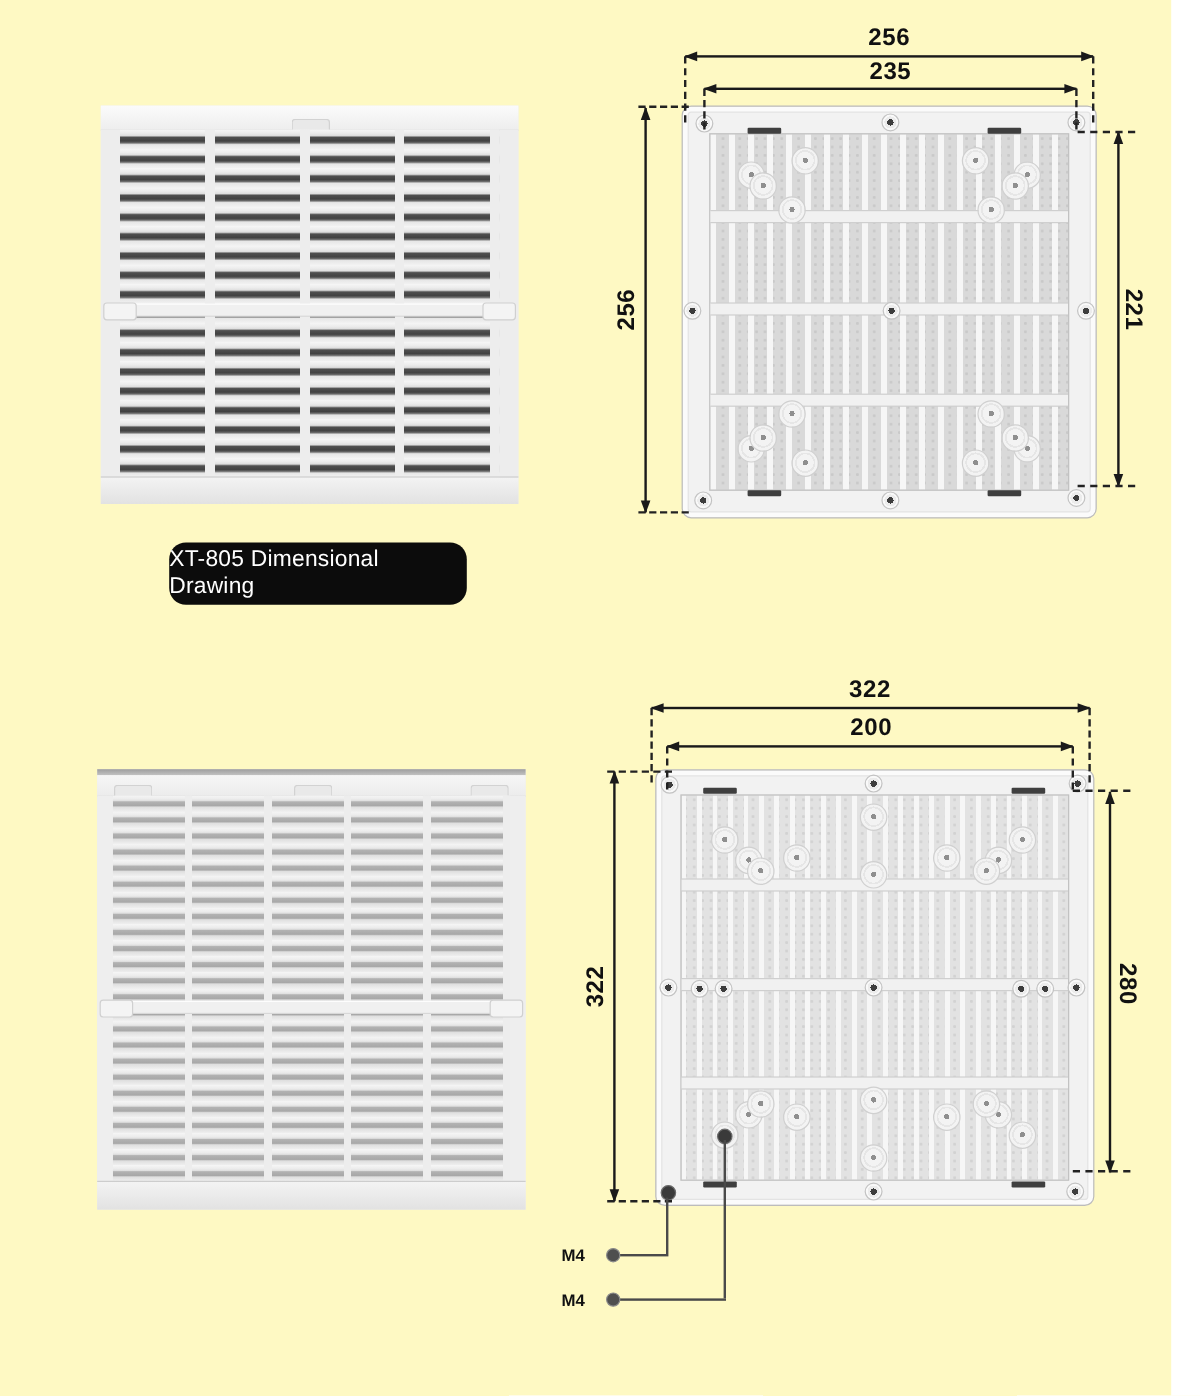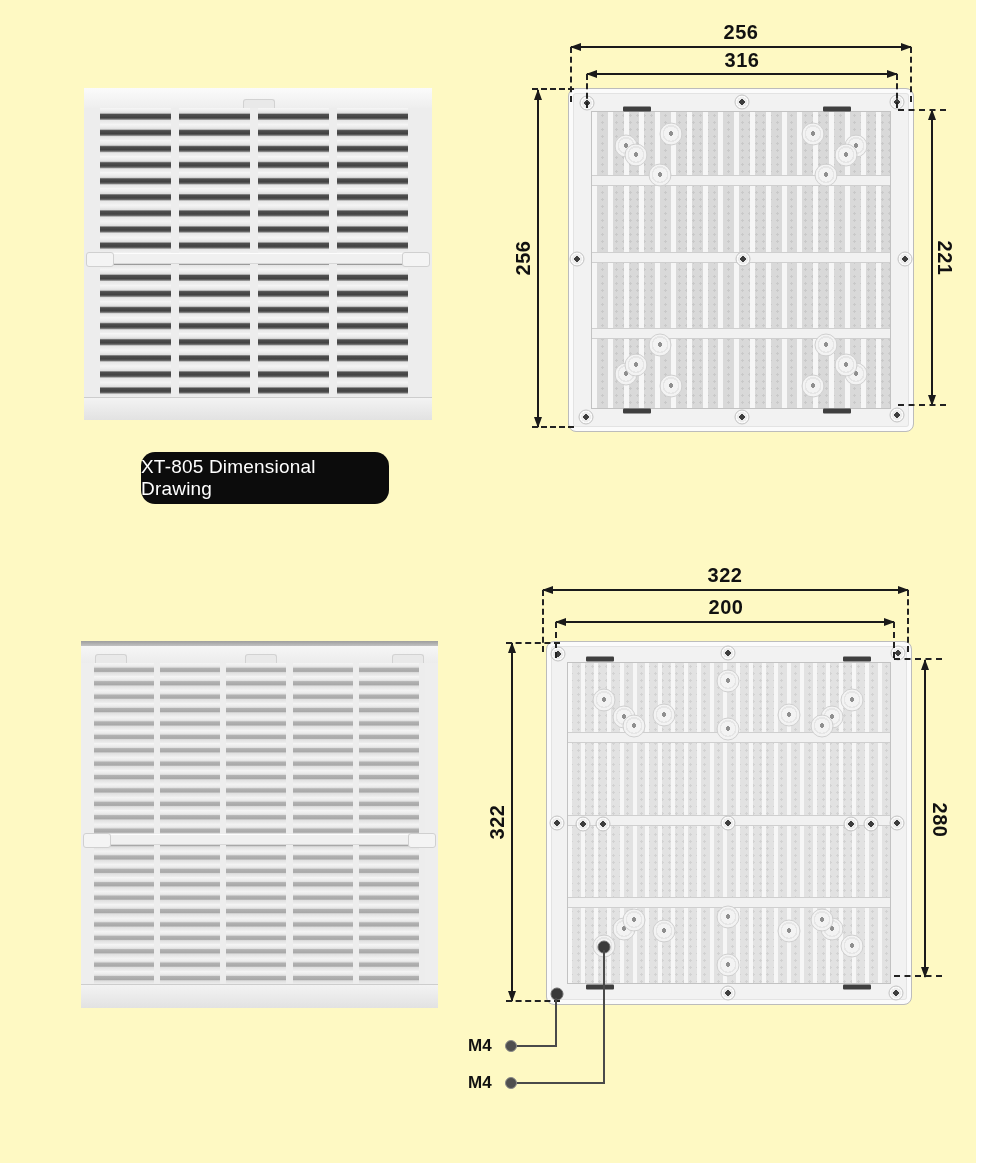--- a/index.html
+++ b/index.html
@@ -74,21 +74,21 @@
   .dim-label.rotl{transform:translate(-50%,-50%) rotate(-90deg);}
   .dim-label.rotr{transform:translate(-50%,-50%) rotate(90deg);}
 
   
   .pill{position:absolute;background:#0c0c0c;color:#ffffff;border-radius:14px;
       display:flex;align-items:center;justify-content:center;font-size:19px;letter-spacing:0.2px;}
   .leadv{position:absolute;width:0;border-left:2px solid #4a4a4a;}
   .leadh{position:absolute;height:0;border-top:2px solid #4a4a4a;}
   .leaddot{position:absolute;width:10px;height:10px;border-radius:50%;background:#4f4f4f;
       border:1px solid #8a8a8a;transform:translate(-50%,-50%);}
-  .m4{position:absolute;transform:translateY(-50%);font-size:17px;font-weight:bold;color:#111;}
+  .m4{position:absolute;transform:translateY(-50%);font-size:14px;font-weight:bold;color:#111;}
 </style>
 </head>
 <body>
 
 <div class="canvas">
 
   <div class="fv" style="left:84px;top:88px;width:348px;height:332px;">
     <div class="cap" style="height:20px;">
       <span class="notch"></span>
     </div>
@@ -133,21 +133,21 @@
     <span class="boss" style="left:67px;top:276px"></span>
     <span class="boss" style="left:287px;top:285px"></span>
     <span class="boss" style="left:277px;top:276px"></span>
     <span class="boss" style="left:102px;top:297px"></span>
     <span class="boss" style="left:244px;top:297px"></span>
   </div>
 
   <div class="dimh" style="left:571px;top:46px;width:340px;"></div>
   <div class="dim-label" style="left:741px;top:32px;">256</div>
   <div class="dimh" style="left:587px;top:73px;width:310px;"></div>
-  <div class="dim-label" style="left:742px;top:60px;">316</div>
+  <div class="dim-label" style="left:742px;top:60px;">235</div>
   <div class="dimv" style="left:537px;top:90px;height:337px;"></div>
   <div class="dim-label rotl" style="left:523px;top:258px;">256</div>
   <div class="dimv" style="left:931px;top:110px;height:295px;"></div>
   <div class="dim-label rotr" style="left:944px;top:258px;">221</div>
   <div class="extv" style="left:570px;top:47px;height:55px;"></div>
   <div class="extv" style="left:910px;top:47px;height:55px;"></div>
   <div class="extv" style="left:586px;top:74px;height:34px;"></div>
   <div class="extv" style="left:896px;top:74px;height:34px;"></div>
   <div class="exth" style="left:532px;top:88px;width:42px;"></div>
   <div class="exth" style="left:532px;top:426px;width:42px;"></div>

